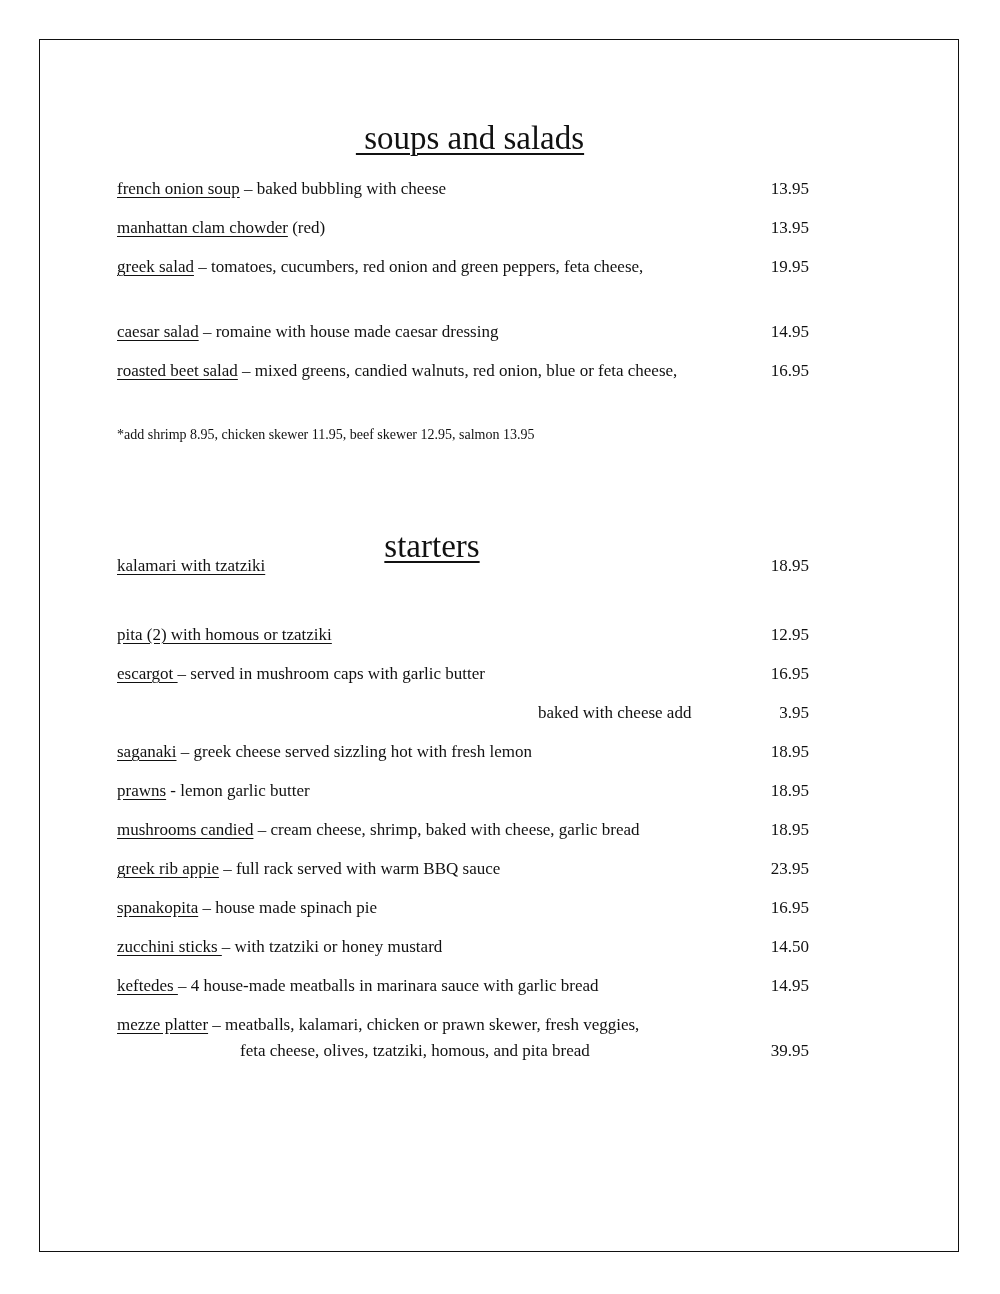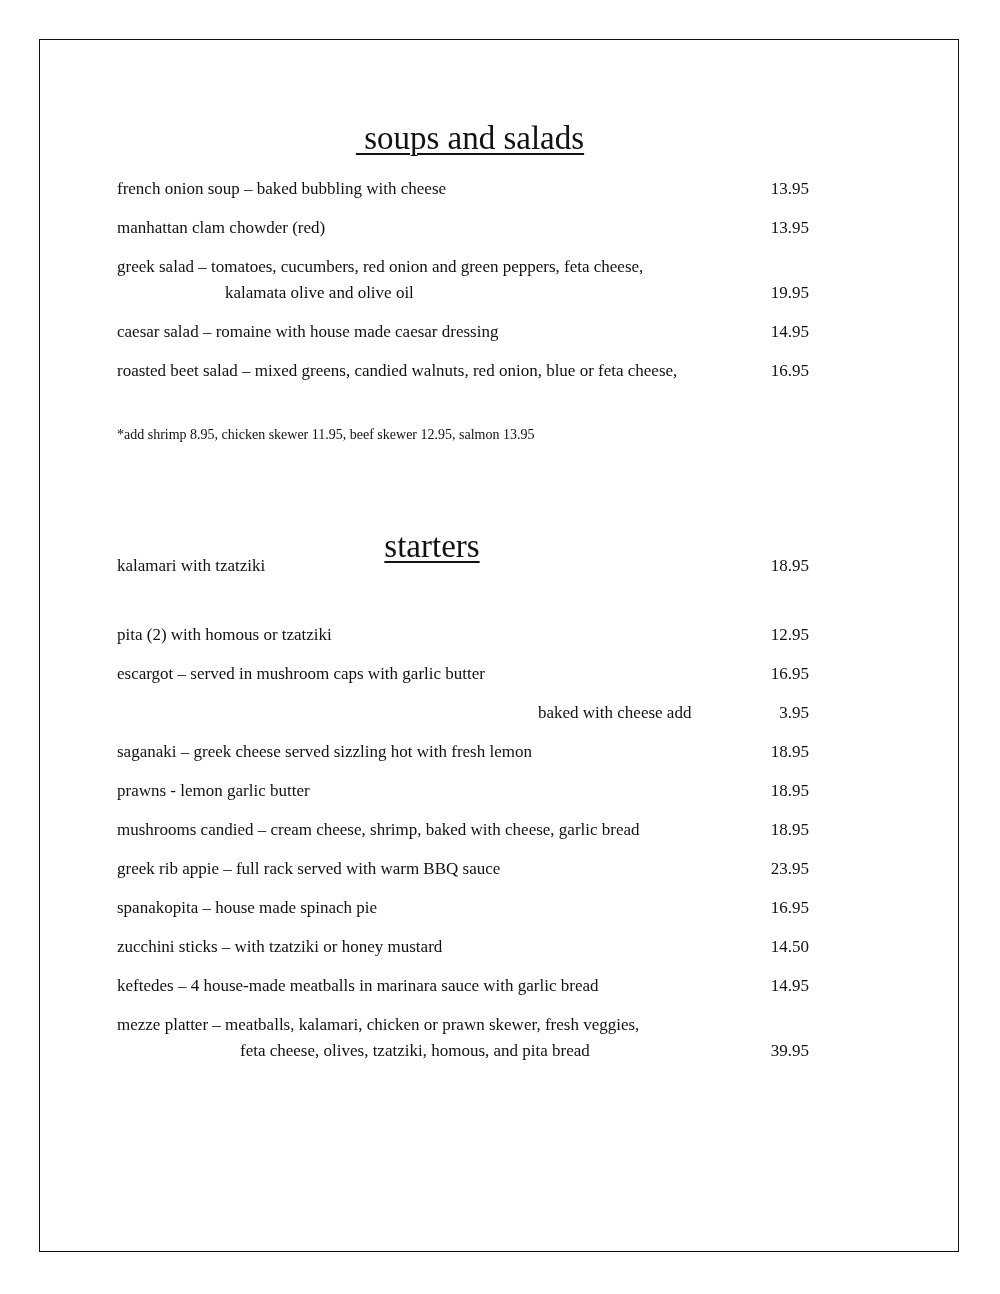--- a/index.html
+++ b/index.html
@@ -4,21 +4,21 @@
 <style>
   html, body { margin: 0; padding: 0; background: #ffffff; }
   body { width: 1000px; height: 1294px; position: relative; overflow: hidden;
          font-family: "Liberation Serif", "DejaVu Serif", serif; color: #111; }
   .frame { position: absolute; left: 39px; top: 39px; width: 920px; height: 1213px;
            border: 1.5px solid #111; box-sizing: border-box; }
   .section-title { position: absolute; left: 0; width: 940px; text-align: center;
                    font-size: 33px; line-height: 36px; margin: 0; font-weight: normal; }
   .section-title span { text-decoration: underline; text-decoration-thickness: 2px; text-underline-offset: 4px; }
   .row { position: absolute; left: 117px; width: 692px; font-size: 17px; line-height: 26px; }
-  .row .name { text-underline-offset: 3px; text-align: right; }
+  .row .name { text-decoration: underline; text-underline-offset: 3px; text-align: right; }
   .row .price { position: absolute; right: 0; bottom: 0; }
   .row .line2 { display: block; }
   .note { position: absolute; left: 117px; font-size: 14px; line-height: 18px; }
   .addon { position: absolute; left: 538px; font-size: 17px; line-height: 26px; }
   .addon-price { position: absolute; right: 191px; font-size: 17px; line-height: 26px; }
 </style>
 </head>
 <body>
 
 <div class="frame"></div>
@@ -28,21 +28,20 @@
 <div class="row" style="top:176px;">
   <span class="name">french onion soup</span><span> – baked bubbling with cheese</span>
   <span class="price">13.95</span>
 </div>
 <div class="row" style="top:215px;">
   <span class="name">manhattan clam chowder</span><span> (red)</span>
   <span class="price">13.95</span>
 </div>
 <div class="row" style="top:254px;">
   <span class="name">greek salad</span><span> – tomatoes, cucumbers, red onion and green peppers, feta cheese,</span>
-  <span class="line2" style="padding-left:108px;">kalamata olive and olive oil</span>
   <span class="price">19.95</span>
 </div>
 <div class="row" style="top:319px;">
   <span class="name">caesar salad</span><span> – romaine with house made caesar dressing</span>
   <span class="price">14.95</span>
 </div>
 <div class="row" style="top:358px;">
   <span class="name">roasted beet salad</span><span> – mixed greens, candied walnuts, red onion, blue or feta cheese,</span>
   <span class="price">16.95</span>
 </div>

